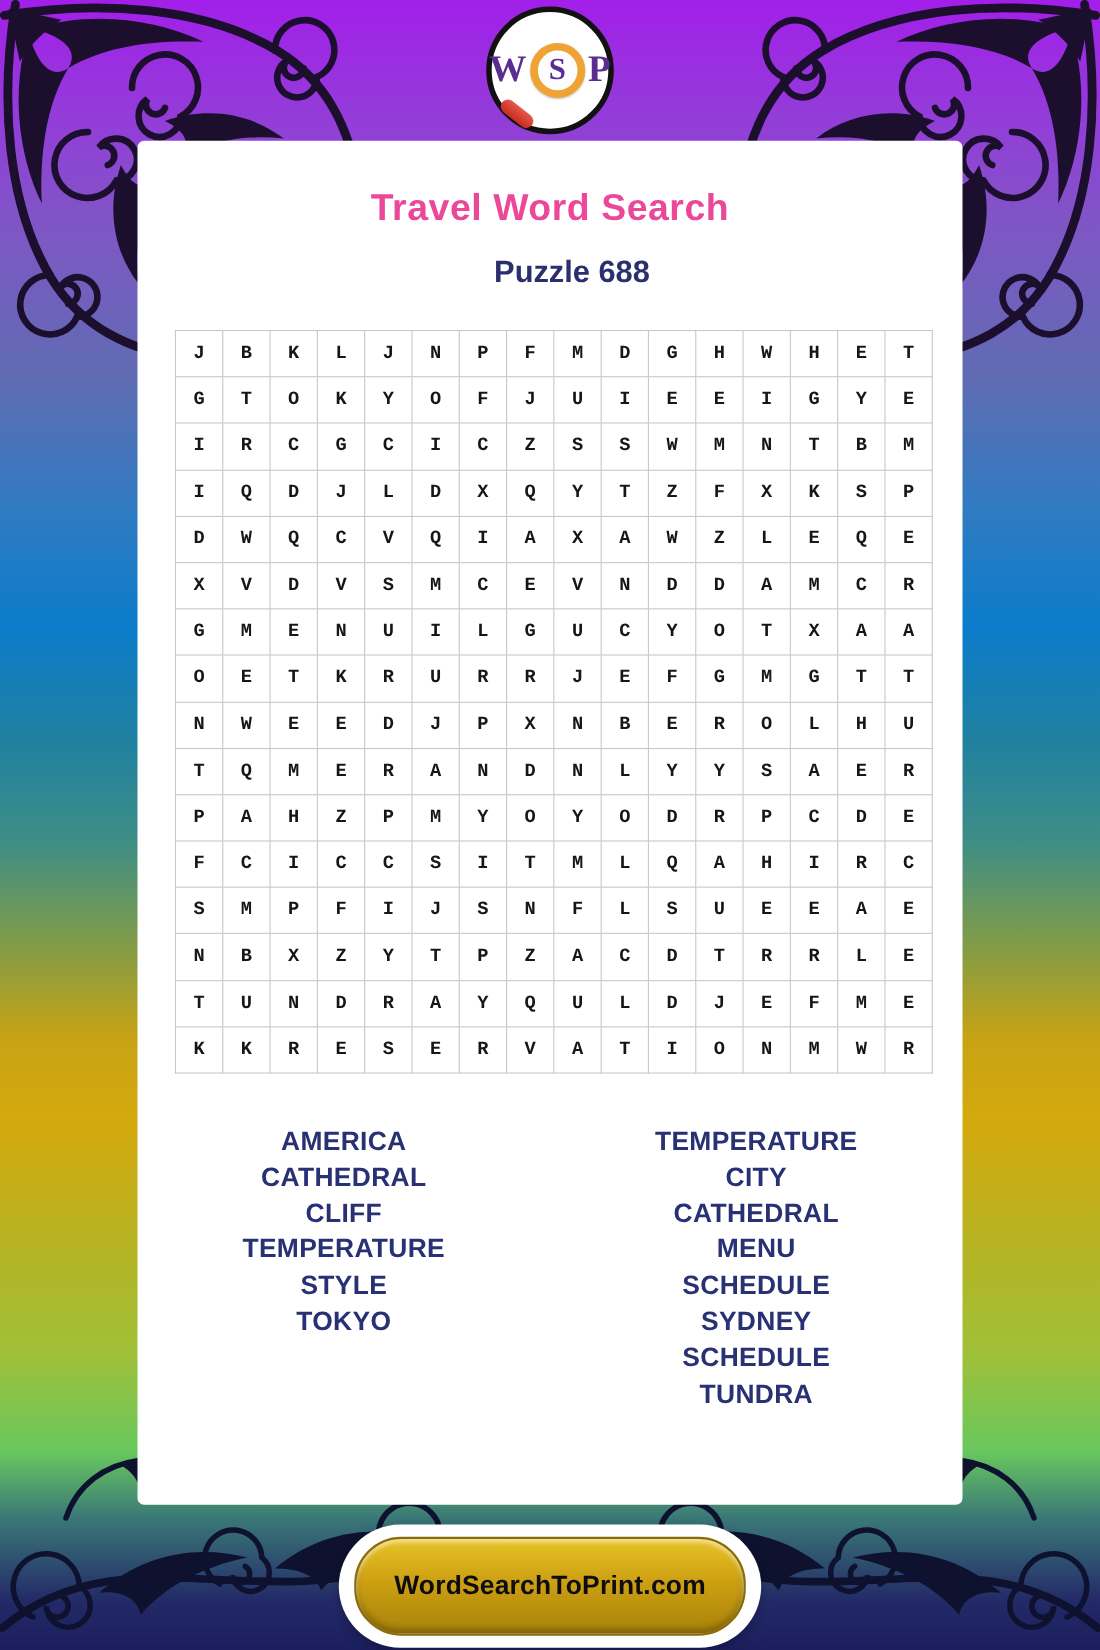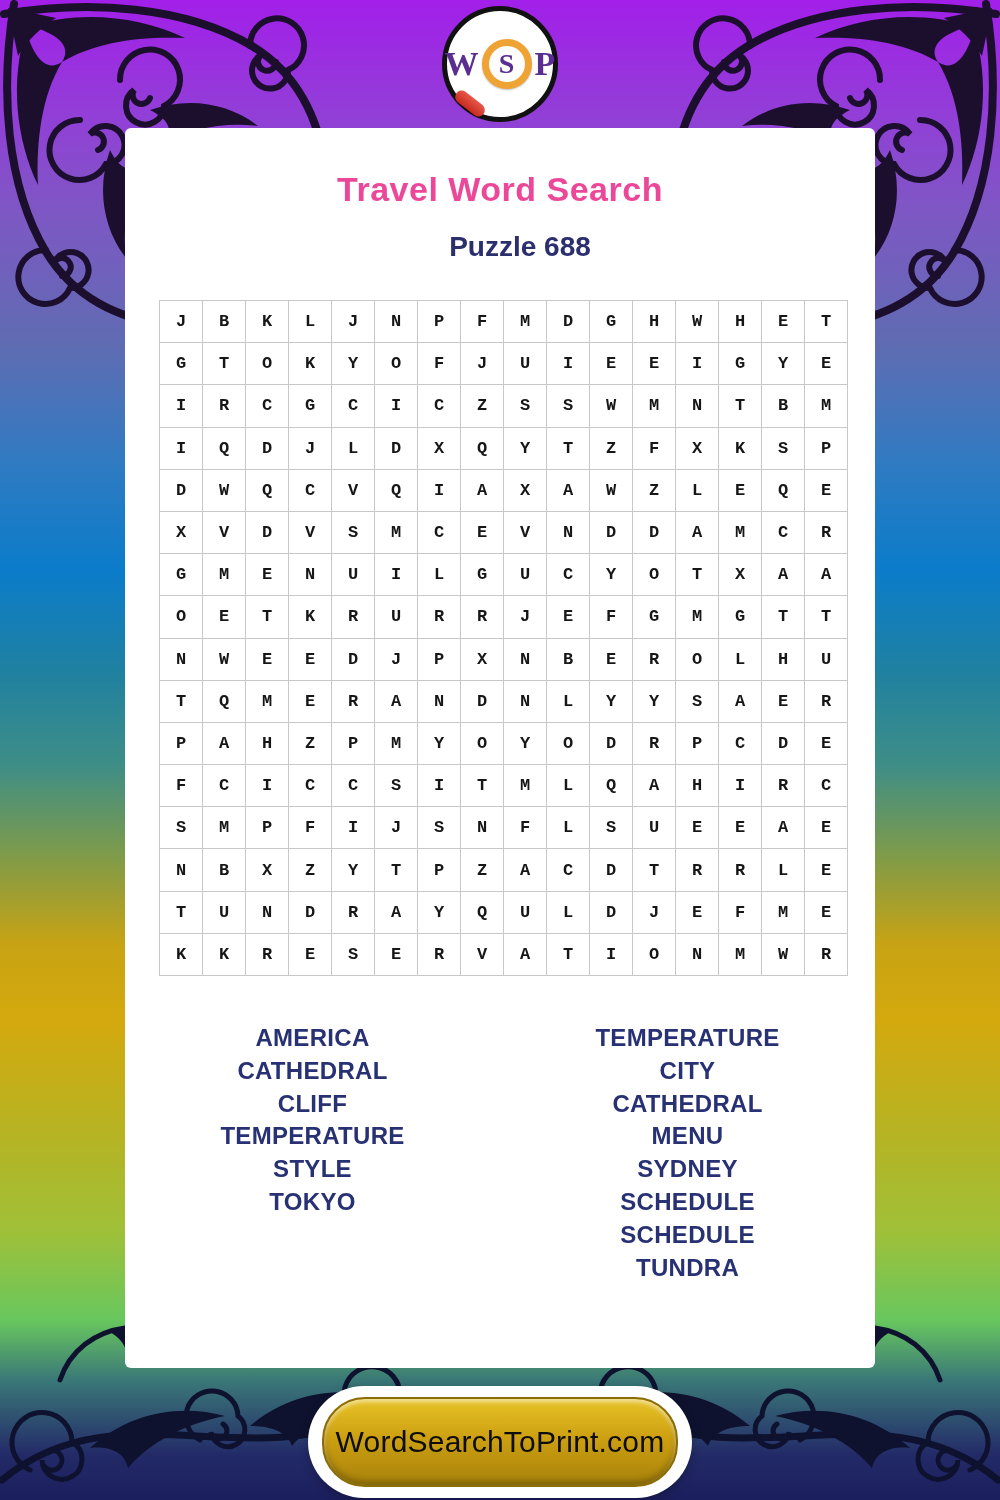--- a/index.html
+++ b/index.html
@@ -82,21 +82,21 @@
     box-shadow:0 3px 10px rgba(0,0,0,.25);
     display:flex;align-items:center;justify-content:center;
   }
   .footer-button{
     width:352px;height:86px;border-radius:43px;border:2px solid #8a6c08;
     background:linear-gradient(180deg,#e7c327 0%,#cda012 45%,#a8820a 100%);
     box-shadow:inset 0 3px 4px rgba(255,255,255,.55),inset 0 -4px 6px rgba(0,0,0,.25);
     display:flex;align-items:center;justify-content:center;cursor:pointer;
   }
   .footer-button span{
-    font-size:30px;font-weight:normal;color:#0d0d0d;letter-spacing:.2px;
+    font-size:24px;font-weight:bold;color:#0d0d0d;letter-spacing:.2px;
   }
 </style>
 </head>
 <body>
 
 <svg class="flourish fl-tl" width="330" height="330" viewBox="0 0 330 330">
   <g stroke="#1c0f2e" fill="none" stroke-linecap="round">
     <path d="M4,14 C90,0 185,6 252,46 C298,74 318,118 326,168" stroke-width="8"></path>
     <path d="M14,4 C0,90 6,185 46,252 C74,298 118,318 168,326" stroke-width="8"></path>
     <path d="M250,46 a27,27 0 1,1 38,24 a18,18 0 1,1 -27,-15 a9,9 0 1,0 15,7" stroke-width="6"></path>
@@ -478,22 +478,22 @@
         <div class="word">CLIFF</div>
         <div class="word">TEMPERATURE</div>
         <div class="word">STYLE</div>
         <div class="word">TOKYO</div>
       </div>
     <div class="word-col" id="word-list-right">
         <div class="word">TEMPERATURE</div>
         <div class="word">CITY</div>
         <div class="word">CATHEDRAL</div>
         <div class="word">MENU</div>
+        <div class="word">SCHEDULE</div>
         <div class="word">SYDNEY</div>
-        <div class="word">SCHEDULE</div>
         <div class="word">SCHEDULE</div>
         <div class="word">TUNDRA</div>
       </div>
   </div>
 </div>
 
 <div class="footer-pill">
   <div class="footer-button">
     <span>WordSearchToPrint.com</span>
   </div>

